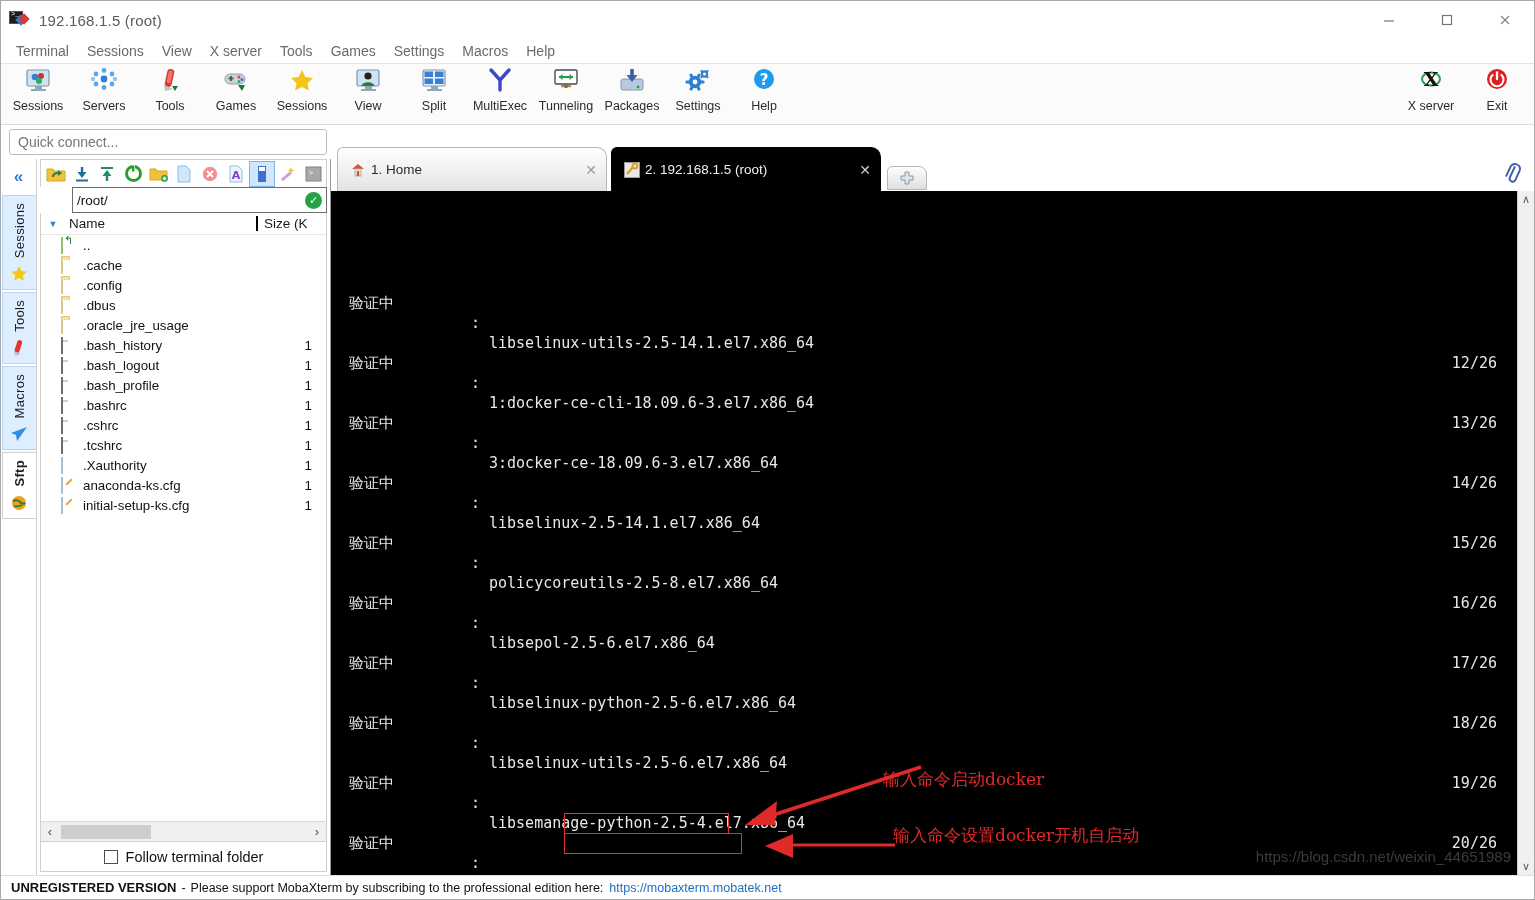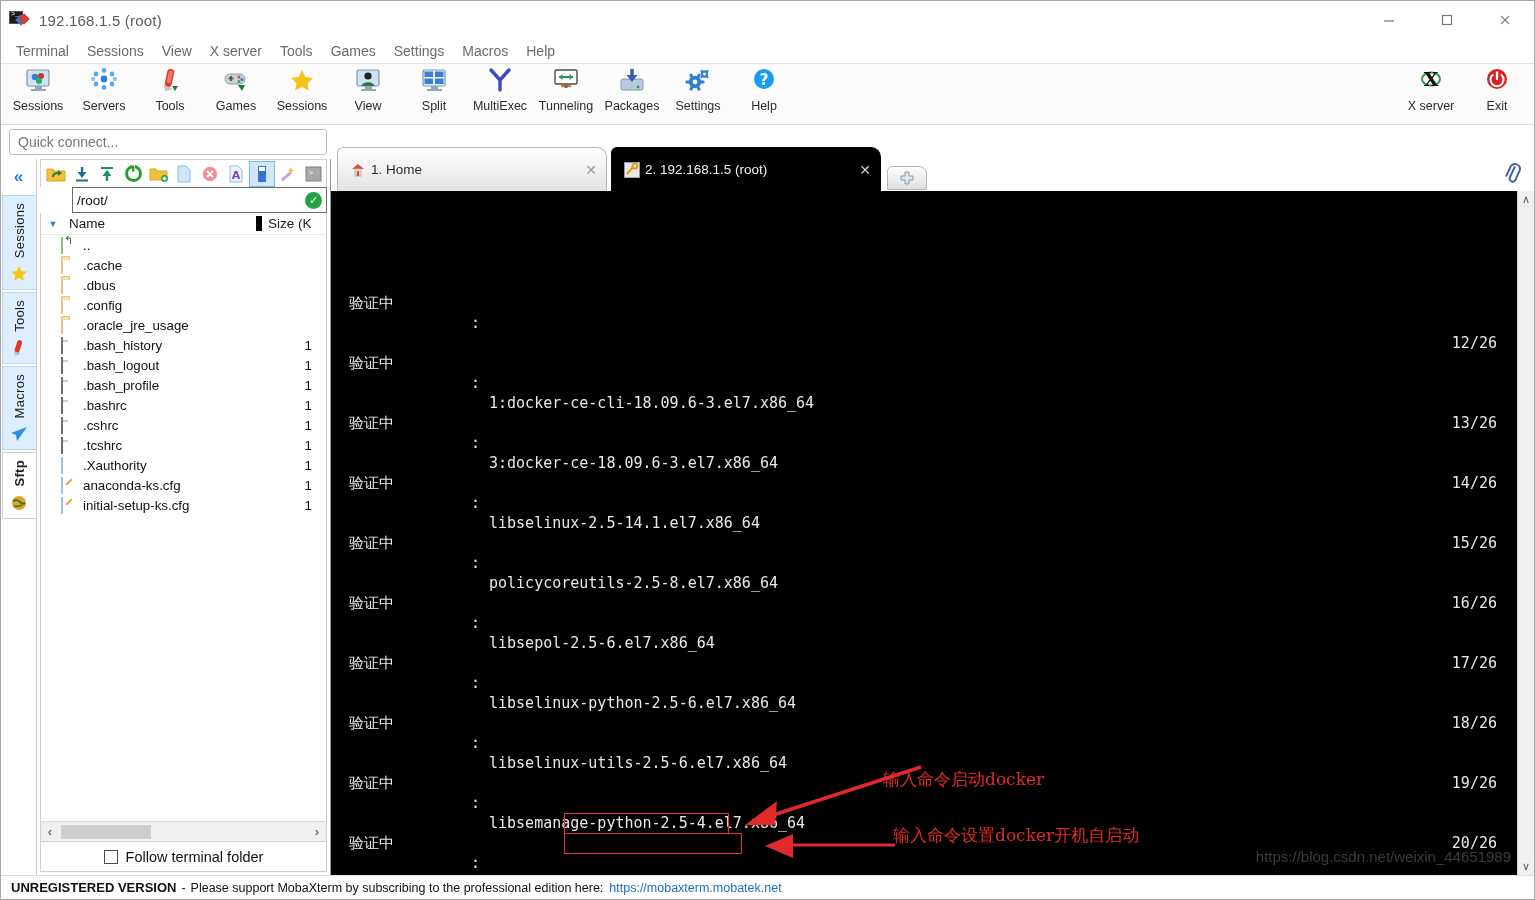--- a/index.html
+++ b/index.html
@@ -156,21 +156,21 @@
     background: #fff; overflow: hidden; min-height: 0;
     display: flex; flex-direction: column;
   }
   .lhead {
     display: flex; align-items: center; height: 22px;
     font-size: 13.5px; color: #1a1a1a; border-bottom: 1px solid #e8e8e8;
     padding-left: 4px;
   }
   .lhead .caret { color: #2f7fd0; font-size: 9px; width: 16px; text-align:center;}
   .lhead .cname { flex: 1; padding-left: 8px; }
-  .lhead .csize { width: 70px; border-left: 6px solid #000000; padding-left: 6px;}
+  .lhead .csize { width: 70px; border-left: 2px solid #000000; padding-left: 6px;}
   .lrow {
     display: flex; align-items: center; height: 20px;
     font-size: 13.3px; color: #111; padding-left: 20px;
   }
   .lrow .ico { width: 17px; height: 14px; margin-right: 5px; position: relative; flex: 0 0 17px;}
   .lrow .nm { flex: 1; white-space: nowrap; }
   .lrow .sz { width: 56px; text-align: right; padding-right: 14px;}
   .ico-folder {
     width: 15px; height: 12px; background: #f5dfa8; border: 1px solid #e0c483;
     border-radius: 1px 2px 2px 2px;
@@ -678,26 +678,26 @@
           <span class="nm">..</span>
           <span class="sz"></span>
         </div>
         <div class="lrow">
           <span class="ico"><span class="ico-folder"></span></span>
           <span class="nm">.cache</span>
           <span class="sz"></span>
         </div>
         <div class="lrow">
           <span class="ico"><span class="ico-folder"></span></span>
+          <span class="nm">.config</span>
+          <span class="sz"></span>
+        </div>
+        <div class="lrow">
+          <span class="ico"><span class="ico-folder"></span></span>
           <span class="nm">.dbus</span>
-          <span class="sz"></span>
-        </div>
-        <div class="lrow">
-          <span class="ico"><span class="ico-folder"></span></span>
-          <span class="nm">.config</span>
           <span class="sz"></span>
         </div>
         <div class="lrow">
           <span class="ico"><span class="ico-folder"></span></span>
           <span class="nm">.oracle_jre_usage</span>
           <span class="sz"></span>
         </div>
         <div class="lrow">
           <span class="ico"><span class="ico-bin"></span></span>
           <span class="nm">.bash_history</span>
@@ -798,20 +798,21 @@
         </div>
       </div>
 
       <div class="terminal">
         <div class="term-inner">
 
           
           <div class="tline">
             <span class="c-label">验证中</span>
             <span class="c-colon">:</span>
+            <span class="c-pkg">libselinux-utils-2.5-14.1.el7.x86_64</span>
             <span class="c-cnt">12/26</span>
           </div>
           <div class="tline">
             <span class="c-label">验证中</span>
             <span class="c-colon">:</span>
             <span class="c-pkg">1:docker-ce-cli-18.09.6-3.el7.x86_64</span>
             <span class="c-cnt">13/26</span>
           </div>
           <div class="tline">
             <span class="c-label">验证中</span>

